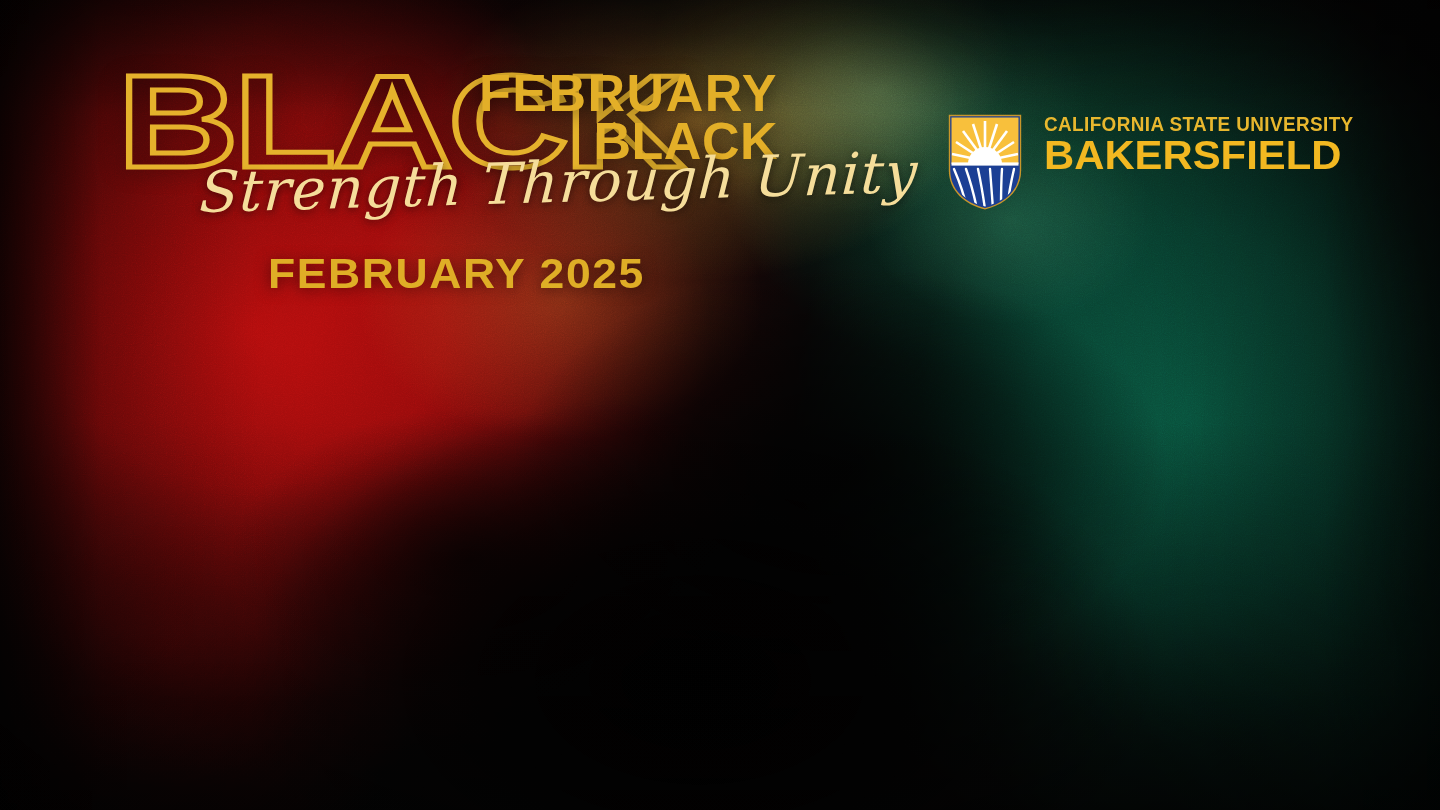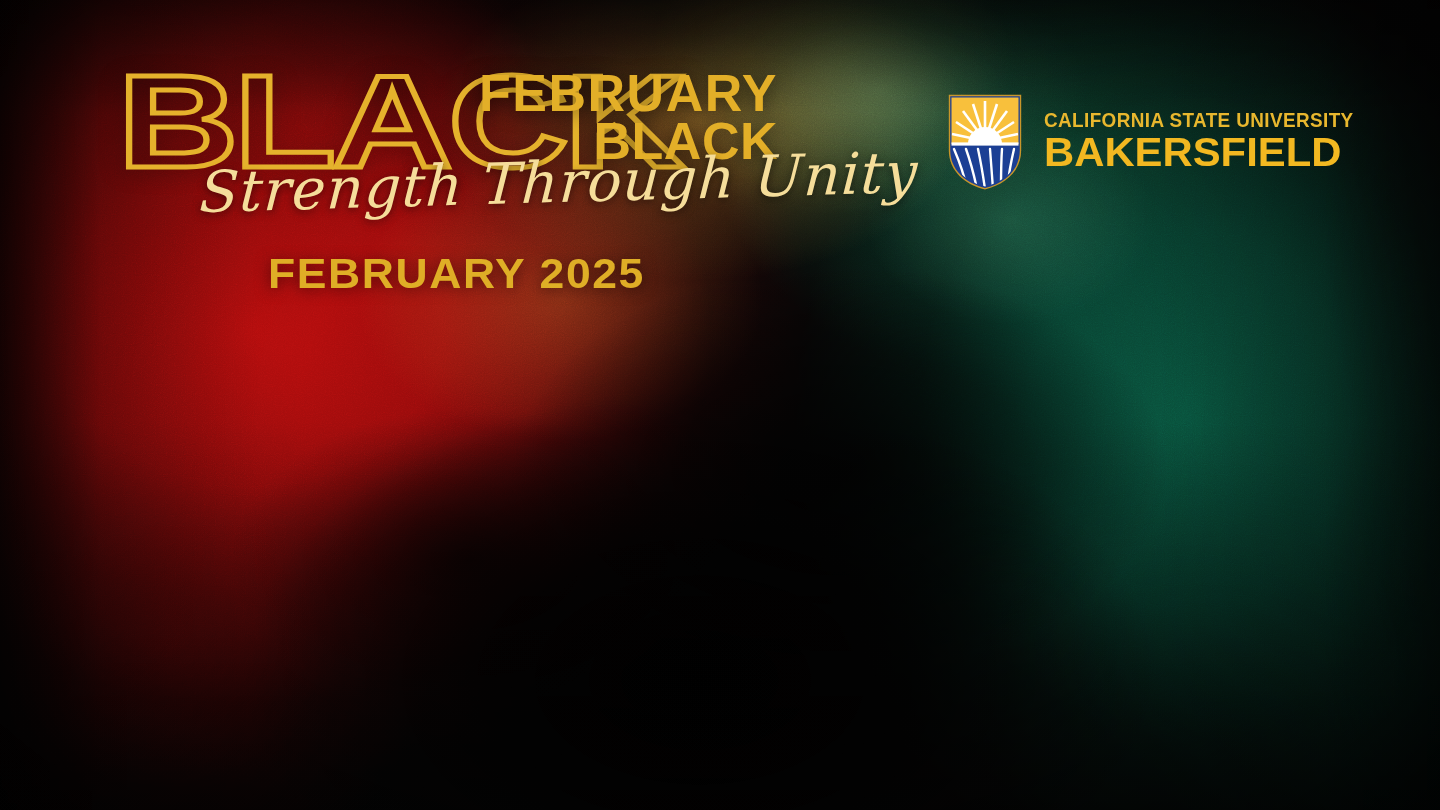--- a/index.html
+++ b/index.html
@@ -215,23 +215,23 @@
     white-space: nowrap;
     transform: scaleX(1.06);
     transform-origin: left top;
     filter: drop-shadow(0 2px 7px rgba(0,0,0,0.5));
   }
 
   
   .logo-lockup {
     position: absolute;
     left: 948px;
-    top: 94px;
+    top: 114px;
     display: flex;
-    align-items: center;
+    align-items: flex-start;
     gap: 22px;
   }
   .shield-icon { display: block; width: 74px; height: 96px; }
   .wordmark { display: flex; flex-direction: column; justify-content: center; }
   .wm-top {
     font-family: "Liberation Sans Narrow", "Liberation Sans", sans-serif;
     font-weight: 700;
     font-size: 19.5px;
     letter-spacing: 0.4px;
     color: #e8b72e;

